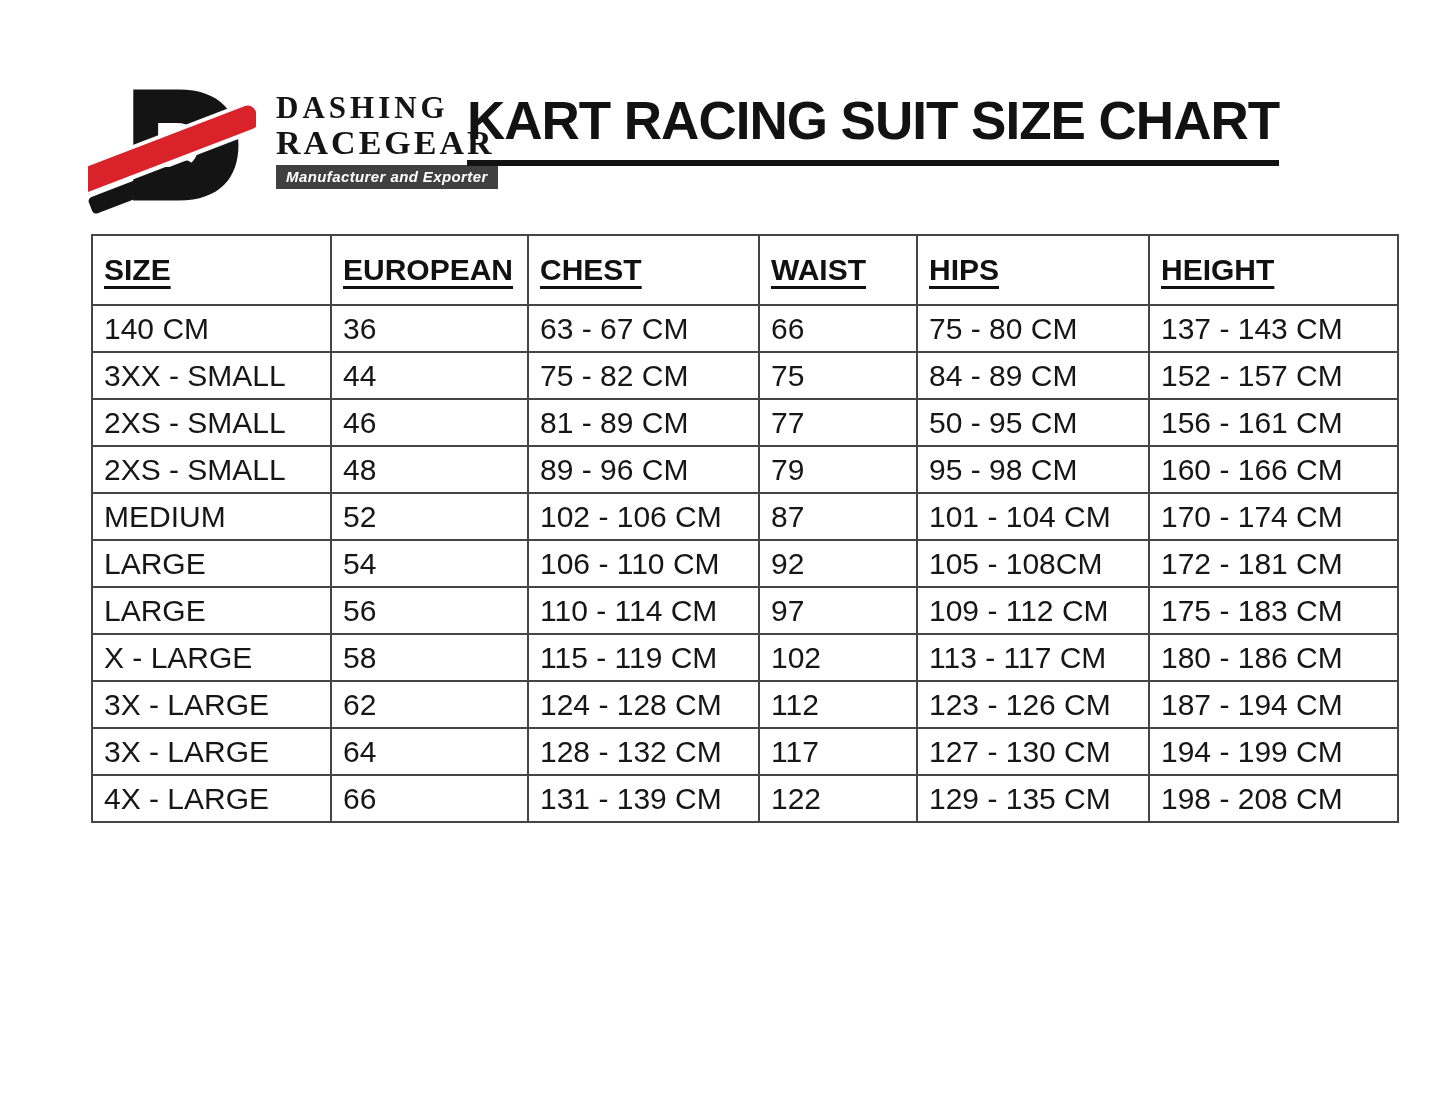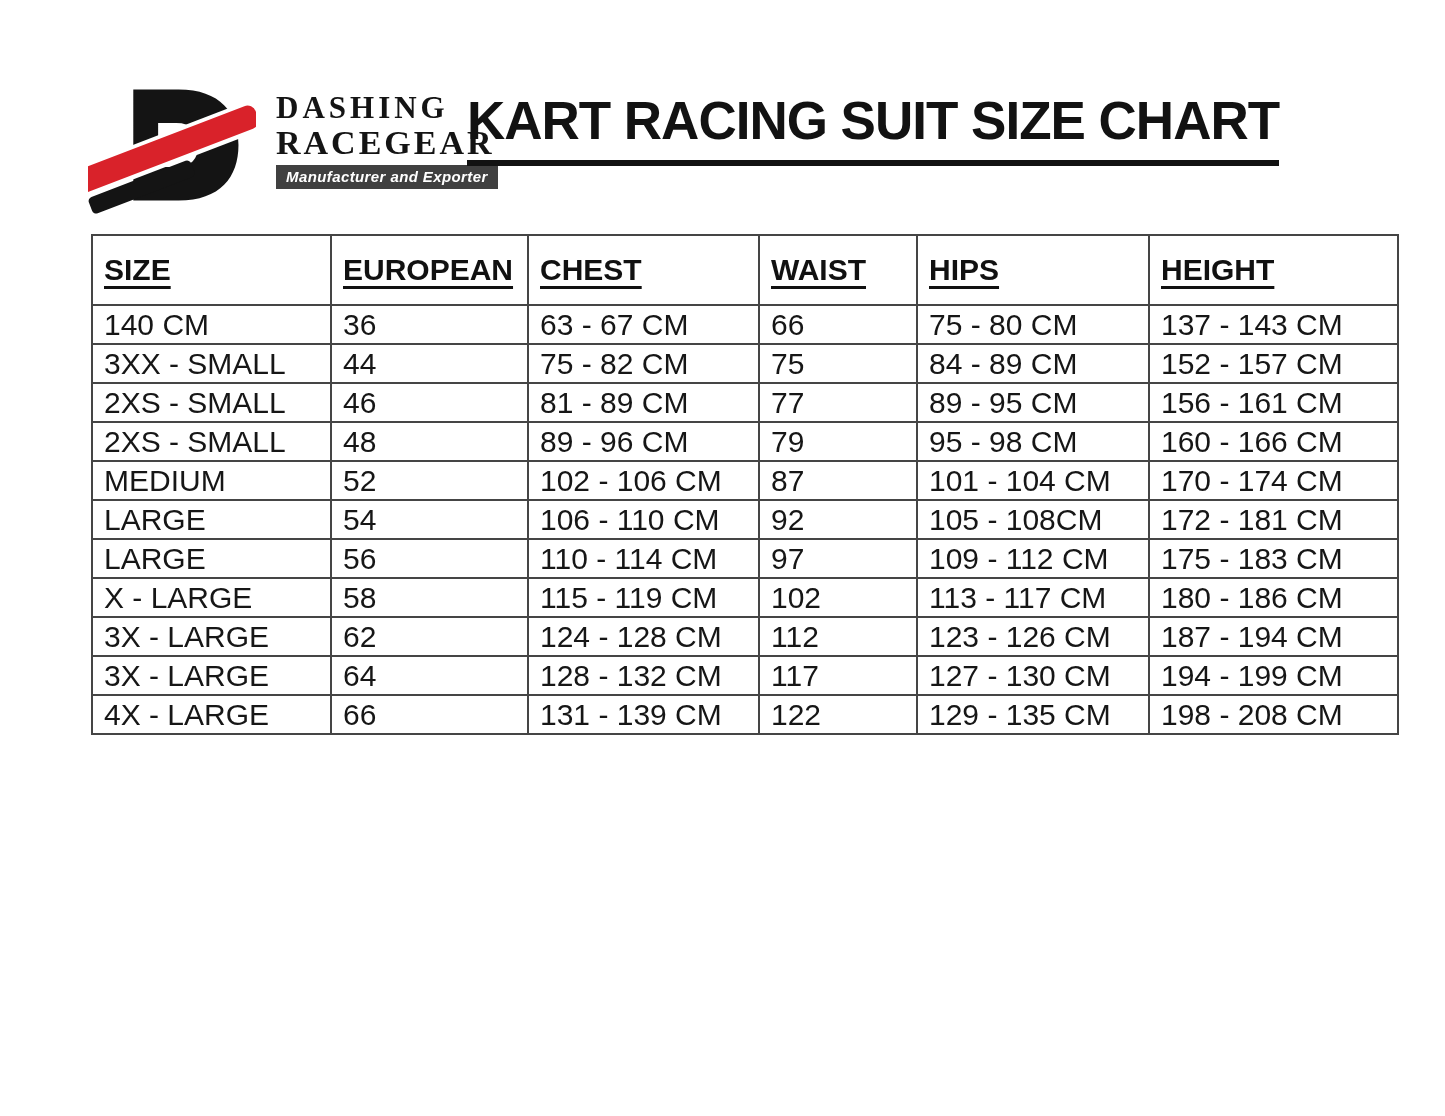--- a/index.html
+++ b/index.html
@@ -85,21 +85,21 @@
   table.size-chart th,
   table.size-chart td{
     border:2px solid #454545;
     text-align:left;
     vertical-align:middle;
     padding:0 6px 0 11px;
     white-space:nowrap;
     overflow:hidden;
   }
   table.size-chart thead tr{ height:70px; }
-  table.size-chart tbody tr{ height:39px; }
+  table.size-chart tbody tr{ height:47px; }
   table.size-chart th{
     font-size:30px;
     font-weight:bold;
     text-decoration:underline;
     text-decoration-thickness:3px;
     text-underline-offset:6px;
     color:#111111;
   }
   table.size-chart td{
     font-size:30px;
@@ -171,21 +171,21 @@
           <td>75 - 82 CM</td>
           <td>75</td>
           <td>84 - 89 CM</td>
           <td>152 - 157 CM</td>
         </tr>
         <tr>
           <td>2XS - SMALL</td>
           <td>46</td>
           <td>81 - 89 CM</td>
           <td>77</td>
-          <td>89 - 95 CM</td>
+          <td>50 - 95 CM</td>
           <td>156 - 161 CM</td>
         </tr>
         <tr>
           <td>2XS - SMALL</td>
           <td>48</td>
           <td>89 - 96 CM</td>
           <td>79</td>
           <td>95 - 98 CM</td>
           <td>160 - 166 CM</td>
         </tr>

